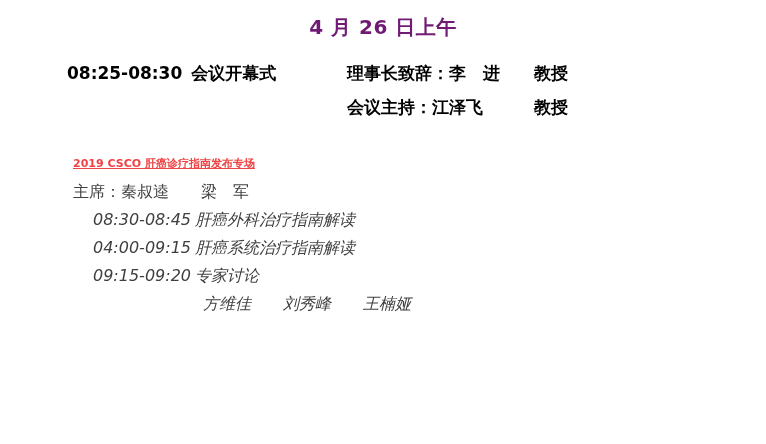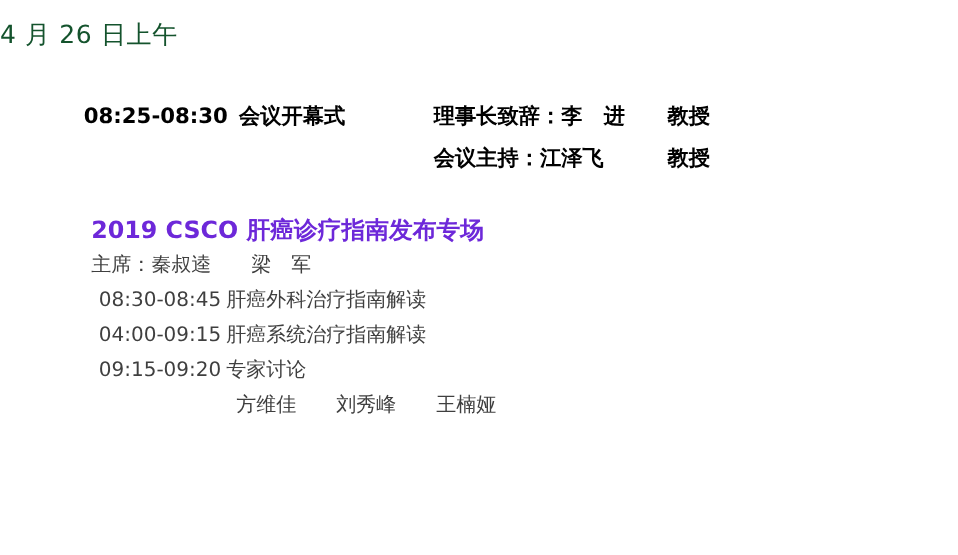--- a/index.html
+++ b/index.html
@@ -17,27 +17,28 @@
   .doc {
     position: relative;
     width: 766px;
     height: 444px;
     background: #ffffff;
   }
   .page-title {
     margin: 14px 0 0 0;
     font-size: 20px;
     line-height: 27px;
-    font-weight: 400;
-    color: #14532d;
+    font-weight: 700;
+    text-align: center;
+    color: #701a75;
     letter-spacing: 0.5px;
   }
   .opening {
     position: relative;
-    margin-top: 35px;
+    margin-top: 15px;
     height: 68px;
   }
   .opening-left {
     position: absolute;
     left: 67px;
     top: 0;
     line-height: 34px;
     font-size: 17px;
     font-weight: 700;
     color: #000000;
@@ -53,31 +54,32 @@
     font-weight: 700;
     color: #000000;
     white-space: nowrap;
   }
   .session {
     margin: 26px 0 0 73px;
     font-size: 16px;
   }
   .session-title {
     margin: 0;
-    font-size: 19px;
+    font-size: 11px;
     line-height: 28px;
     font-weight: 700;
-    color: #6d28d9;
+    color: #ef4444;
     white-space: nowrap;
+    text-decoration: underline;
   }
   .chairs {
     line-height: 28px;
     white-space: nowrap;
   }
-  .item { margin-left: 6px; }
+  .item { margin-left: 20px; font-style: italic; }
   .item-main { line-height: 28px; white-space: nowrap; }
   .time {
     display: inline-block;
     width: 102px;
   }
   .speaker {
     margin-left: 110px;
     line-height: 28px;
     white-space: nowrap;
   }

